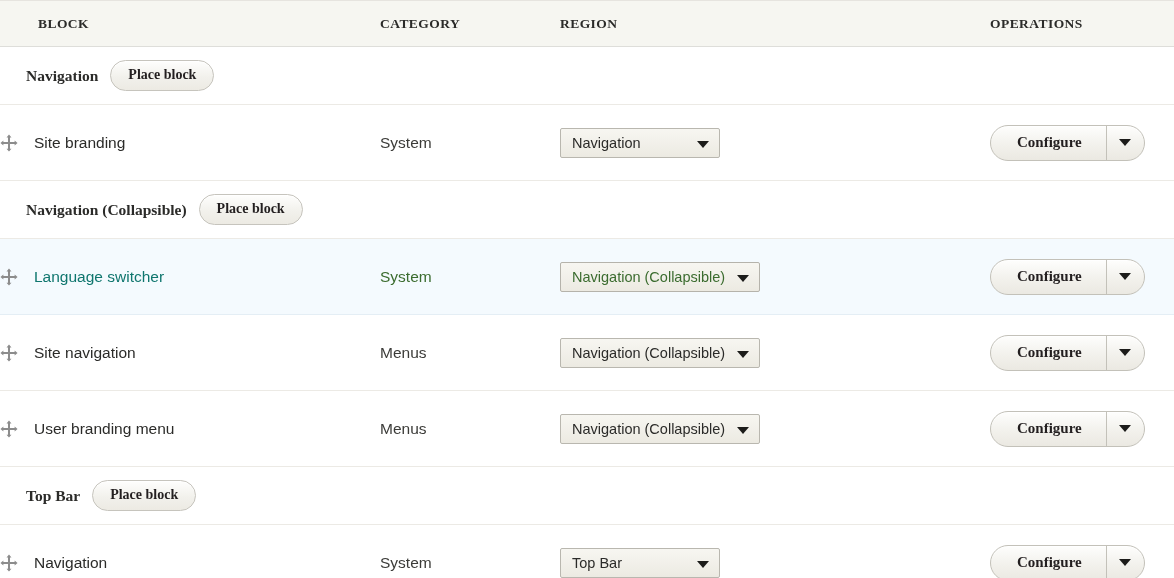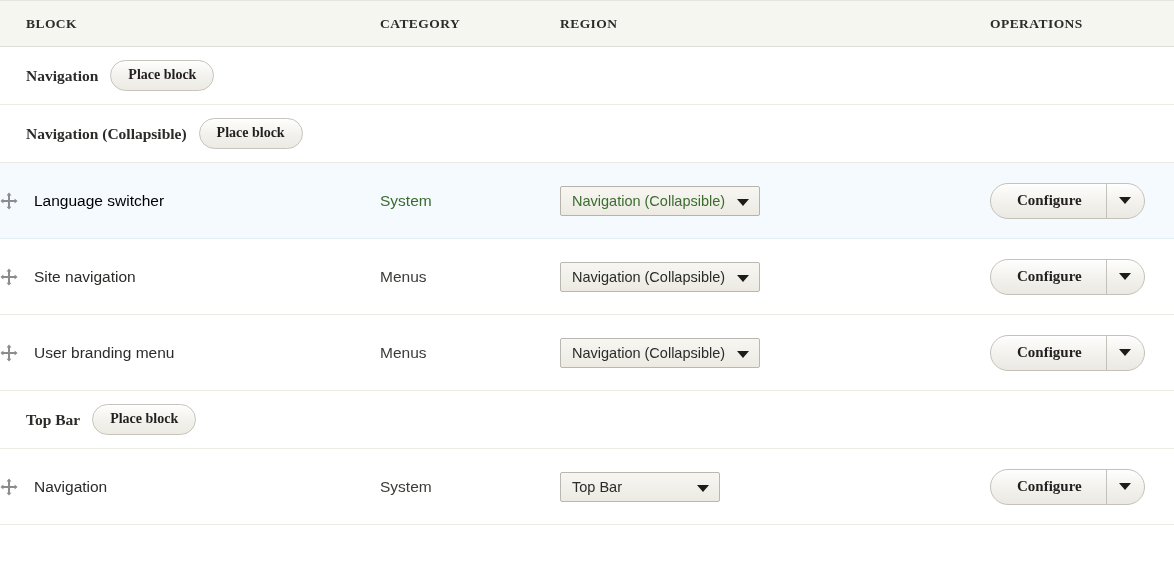--- a/index.html
+++ b/index.html
@@ -36,21 +36,21 @@
     color: #2b2b29;
     font-size: 13.5px;
     font-weight: bold;
     letter-spacing: 0.45px;
     text-transform: uppercase;
     text-align: left;
     padding: 15px 0 14px 0;
     vertical-align: middle;
     font-family: "Liberation Serif", "DejaVu Serif", serif;
   }
-  thead th.h-block  { padding-left: 26px; }
+  thead th.h-block  { padding-left: 38px; }
   thead th.h-cat    { padding-left: 0px; }
   thead th.h-region { padding-left: 0px; }
   thead th.h-ops    { padding-left: 0px; }
 
   
   tr.region-row td {
     background: #ffffff;
     border-bottom: 1px solid #eceae5;
     padding: 13px 0 13px 0;
     vertical-align: middle;
@@ -118,21 +118,21 @@
     height: 18px;
     flex: 0 0 18px;
     cursor: move;
     display: block;
   }
   .block-name {
     font-size: 15.5px;
     color: #2b2b29;
     white-space: nowrap;
   }
-  tr.block-row.highlight .block-name { color: #000000; }
+  tr.block-row.highlight .block-name { color: #0f766e; }
 
   .cat-text {
     font-size: 15.5px;
     color: #3b3b38;
     white-space: nowrap;
   }
   tr.block-row.highlight .cat-text { color: #3b6c2f; }
 
   
   .region-select {
@@ -230,20 +230,45 @@
         <td class="region-title-cell">
           <div class="region-title-wrap">
             <span class="region-title">Navigation</span>
             <a class="place-block-btn">Place block</a>
           </div>
         </td>
         <td></td>
         <td></td>
         <td></td>
       </tr>
+      <tr class="block-row">
+        <td class="cell-block">
+          <div class="block-name-wrap">
+            <svg class="drag-handle" viewBox="0 0 16 16" xmlns="http://www.w3.org/2000/svg" aria-hidden="true">
+              <path fill="#8c8c8c" d="M8 0.4 L10.2 3 H8.9 V7.1 H13 V5.8 L15.6 8 L13 10.2 V8.9 H8.9 V13 H10.2 L8 15.6 L5.8 13 H7.1 V8.9 H3 V10.2 L0.4 8 L3 5.8 V7.1 H7.1 V3 H5.8 Z"></path>
+            </svg>
+            <span class="block-name">Site branding</span>
+          </div>
+        </td>
+        <td class="cell-cat"><span class="cat-text">System</span></td>
+        <td class="cell-region"><div class="region-select">
+            <span>Navigation</span>
+            <span class="caret"></span>
+          </div></td>
+        <td class="cell-ops">
+          <div class="ops-wrap">
+            <div class="dropbutton">
+              <a class="db-main">Configure</a>
+              <span class="db-toggle">
+                <span class="caret"></span>
+              </span>
+            </div>
+          </div>
+        </td>
+      </tr>
       <tr class="region-row">
         <td class="region-title-cell">
           <div class="region-title-wrap">
             <span class="region-title">Navigation (Collapsible)</span>
             <a class="place-block-btn">Place block</a>
           </div>
         </td>
         <td></td>
         <td></td>
         <td></td>

